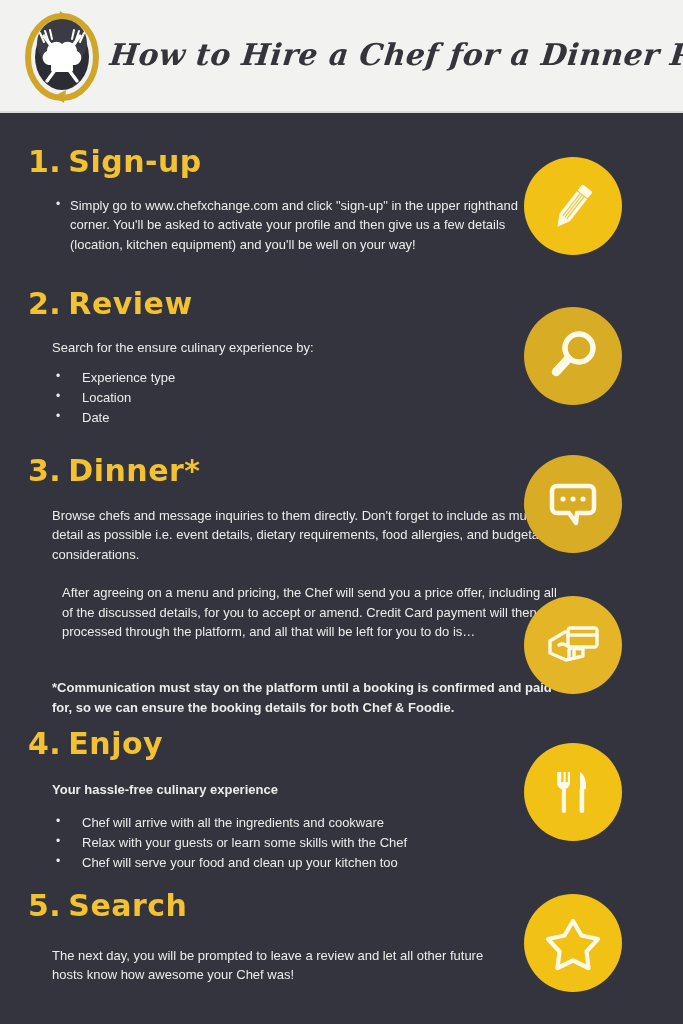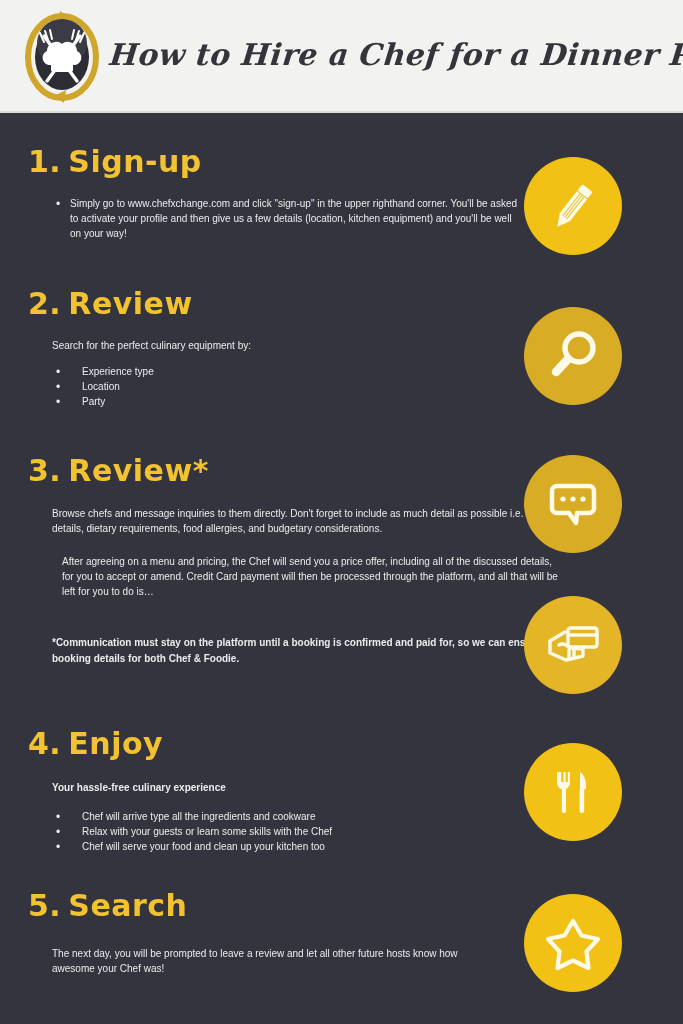--- a/index.html
+++ b/index.html
@@ -72,21 +72,21 @@
     letter-spacing: 0.5px;
     margin: 0;
     padding: 0 0 0 28px;
     line-height: 1.05;
   }
   .heading .num { margin-right: 7px; }
   .body-block {
     padding-left: 52px;
     padding-right: 160px;
     color: #ececec;
-    font-size: 10px;
+    font-size: 13px;
     line-height: 1.52;
   }
   .body-block p { margin: 0 0 11px 0; }
   .body-block p.last { margin-bottom: 0; }
   .body-block p.bold { font-weight: bold; }
   .lead { margin: 0 0 9px 0; }
   .lead.bold { font-weight: bold; }
   ul.bullets {
     margin: 0;
     padding-left: 18px;
@@ -172,48 +172,48 @@
         <li>Simply go to www.chefxchange.com and click "sign-up"  in the upper righthand corner. You'll be asked to activate your profile and then give us a few details (location, kitchen equipment) and you'll be well on your way!</li>
       </ul>
     </div>
   </div>
 
   <div class="section" style="top:288px;">
     <div class="heading">
       <span class="num">2.</span><span>Review</span>
     </div>
     <div class="body-block" style="margin-top:18px;">
-      <p class="lead">Search for the perfect culinary equipment by:</p>
+      <p class="lead">Search for the ensure culinary experience by:</p>
       <ul class="bullets tight">
         <li>Experience type</li>
         <li>Location</li>
-        <li>Party</li>
+        <li>Date</li>
       </ul>
     </div>
   </div>
 
   <div class="section" style="top:455px;">
     <div class="heading">
-      <span class="num">3.</span><span>Review*</span>
+      <span class="num">3.</span><span>Dinner*</span>
     </div>
     <div class="body-block" style="margin-top:19px; padding-right:120px;">
       <p>Browse chefs and message inquiries to them directly. Don't forget to include as much detail as possible i.e. event details, dietary requirements, food allergies, and budgetary considerations.</p>
       <p style="margin-top:18px;margin-left:10px;">After agreeing on a menu and pricing, the Chef will send you a price offer, including all of the discussed details, for you to accept or amend. Credit Card payment will then be processed through the platform, and all that will be left for you to do is…</p>
       <p class="bold last" style="margin-top:36px;">*Communication must stay on the platform until a booking is confirmed and paid for, so we can ensure the booking details for both Chef &amp; Foodie.</p>
     </div>
   </div>
 
   <div class="section" style="top:728px;">
     <div class="heading">
       <span class="num">4.</span><span>Enjoy</span>
     </div>
     <div class="body-block" style="margin-top:20px; padding-right:180px;">
       <p class="lead bold" style="margin-bottom:14px;">Your hassle-free culinary experience</p>
       <ul class="bullets tight">
-        <li>Chef will arrive type all the ingredients and cookware</li>
+        <li>Chef will arrive with all the ingredients and cookware</li>
         <li>Relax with your guests or learn some skills with the Chef</li>
         <li>Chef will serve your food and clean up your kitchen too</li>
       </ul>
     </div>
   </div>
 
   <div class="section" style="top:890px;">
     <div class="heading">
       <span class="num">5.</span><span>Search</span>
     </div>

